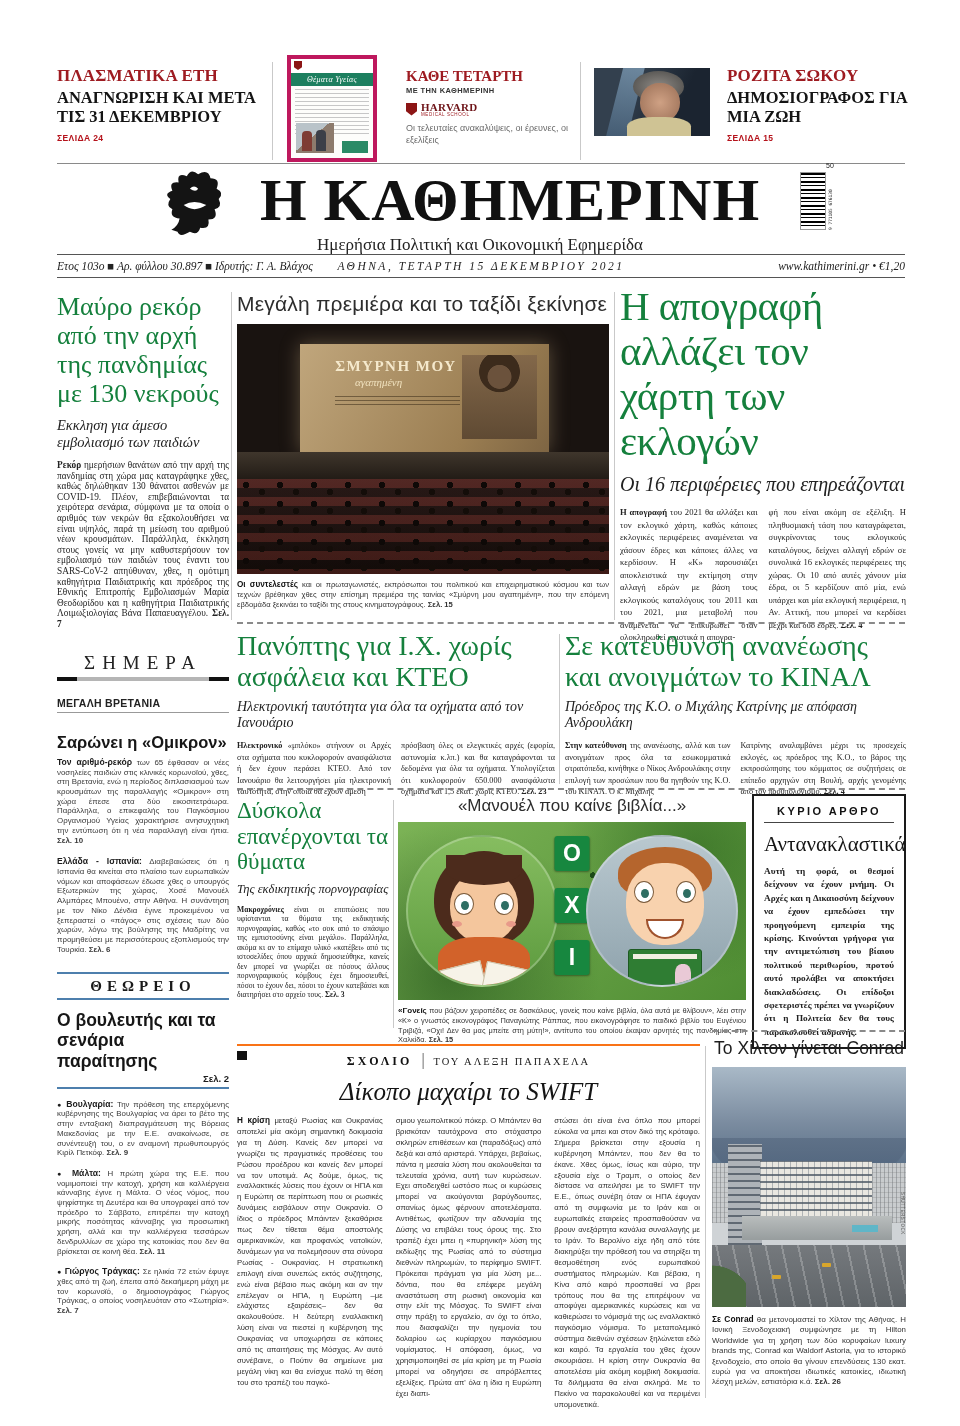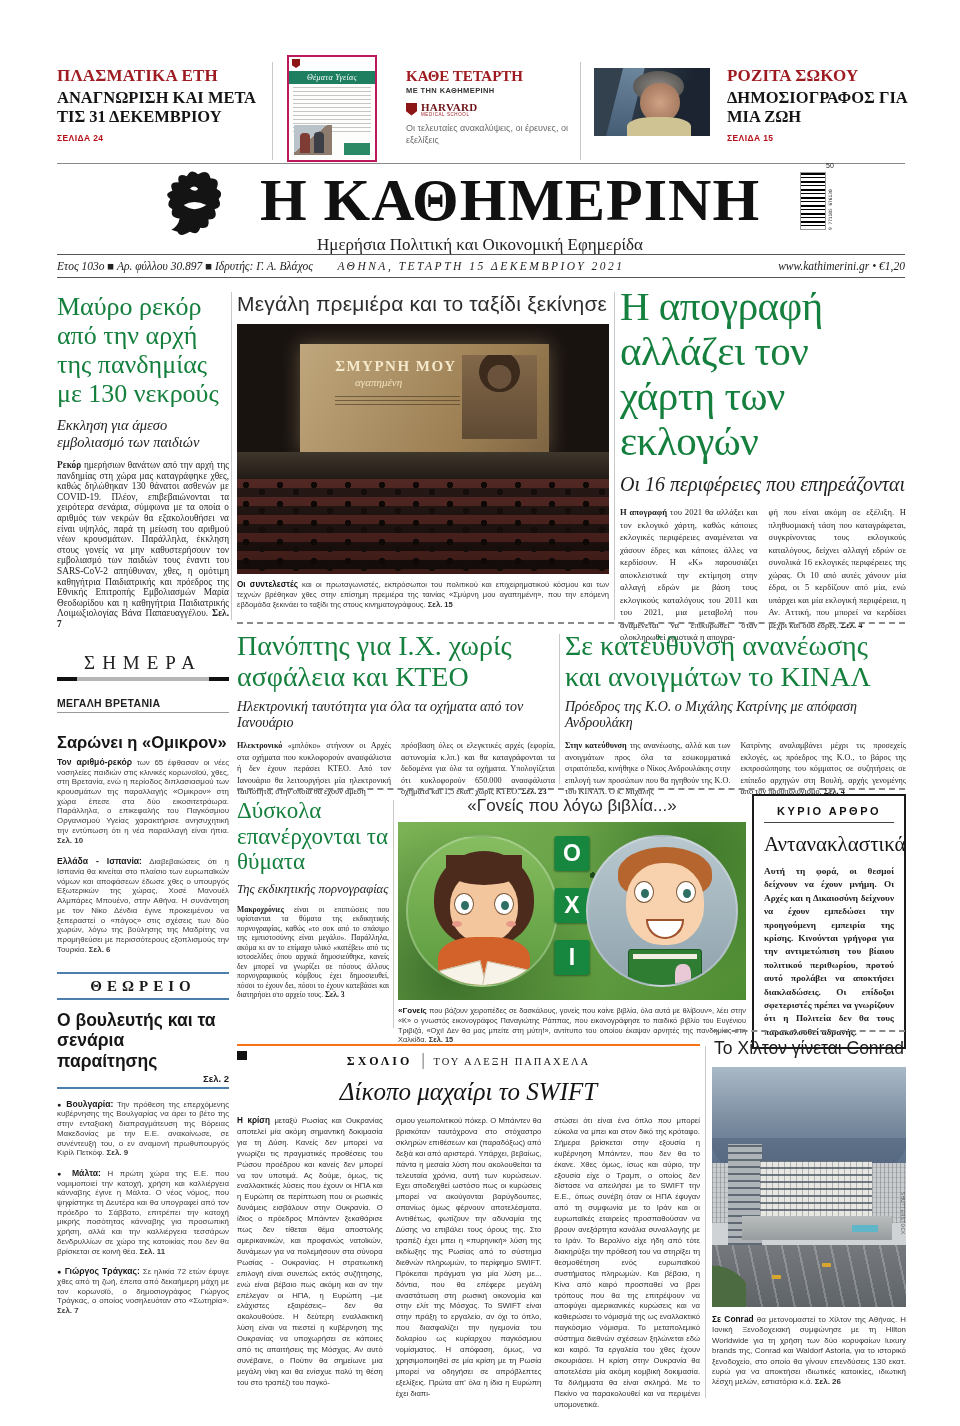--- a/index.html
+++ b/index.html
@@ -8,21 +8,21 @@
         -webkit-font-smoothing:antialiased;}
   *{box-sizing:border-box;}
   .abs{position:absolute;}
   .pref{font-weight:bold;}
   
   .promo-kicker{font-weight:bold;font-size:17px;color:#9e1b21;letter-spacing:.2px;}
   .promo-title{font-weight:bold;font-size:16.5px;color:#141414;line-height:1.18;margin-top:2px;}
   .promo-page{font-family:"Liberation Sans",sans-serif;font-weight:bold;font-size:8.5px;color:#b5121b;margin-top:6px;letter-spacing:.4px;}
   .vdiv{position:absolute;width:1px;background:#c9c9c9;}
   
-  .minipaper{border:2px solid #be185d;background:#fdfdfb;overflow:hidden;}
+  .minipaper{border:4px solid #be185d;background:#fdfdfb;overflow:hidden;}
   .mp-top{height:14px;position:relative;background:#fff;}
   .mp-crest{position:absolute;left:3px;top:2px;width:8px;height:9px;background:#8c1515;clip-path:polygon(0 0,100% 0,100% 70%,50% 100%,0 70%);}
   .mp-banner{height:13px;background:#1d7f5f;color:#fff;font-style:italic;font-size:8px;line-height:13px;text-align:center;letter-spacing:.3px;}
   .mp-lines{height:46px;margin:3px 4px 0 4px;background:repeating-linear-gradient(to bottom,#c7c7c7 0 1px,transparent 1px 4px);}
   .mp-photo{position:absolute;left:5px;bottom:5px;width:38px;height:30px;background:linear-gradient(140deg,#b9c3c9 0 45%,#8d7b6d 45% 100%);}
   .mp-photo:before{content:"";position:absolute;left:6px;top:8px;width:10px;height:20px;background:#7e3c34;border-radius:4px 4px 0 0;}
   .mp-photo:after{content:"";position:absolute;left:20px;top:7px;width:10px;height:21px;background:#3c3f48;border-radius:4px 4px 0 0;}
   .mp-green{position:absolute;right:5px;bottom:5px;width:26px;height:12px;background:#2a8a66;}
   
   .hp-kicker{font-weight:bold;font-size:15px;color:#9e1b21;}
@@ -397,21 +397,21 @@
     <div class="rev-h1 h-serif">Δύσκολα επανέρχονται τα θύματα</div>
     <div class="rev-deck deck">Της εκδικητικής πορνογραφίας</div>
     <div class="rev-body bodytext">
       <span class="lead">Μακροχρόνιες</span>
       <span>είναι οι επιπτώσεις που υφίστανται τα θύματα της εκδικητικής πορνογραφίας, καθώς «το σοκ από το σπάσιμο της εμπιστοσύνης είναι μεγάλο». Παράλληλα, ακόμα κι αν το επίμαχο υλικό «κατέβει» από τις ιστοσελίδες όπου αρχικά δημοσιεύθηκε, κανείς δεν μπορεί να γνωρίζει σε πόσους άλλους πορνογραφικούς κόμβους έχει δημοσιευθεί, πόσοι το έχουν δει, πόσοι το έχουν κατεβάσει και διατηρήσει στο αρχείο τους.</span>
       <b class="pref">Σελ. 3</b>
     </div>
   </div>
 
   <div class="abs" id="oxi">
-    <div class="oxi-h">«Γονείς που λόγω βιβλία...»</div>
+    <div class="oxi-h">«Μανουέλ που καίνε βιβλία...»</div>
     <div class="oxi-img">
       <div class="kid girl">
         <div class="g-hair"></div>
         <div class="g-face"></div>
         <div class="g-fringe"></div>
         <div class="eye g-eye-l"></div>
         <div class="eye g-eye-r"></div>
         <div class="g-blush"></div>
         <div class="g-blush r"></div>
         <div class="g-sweater"></div>

